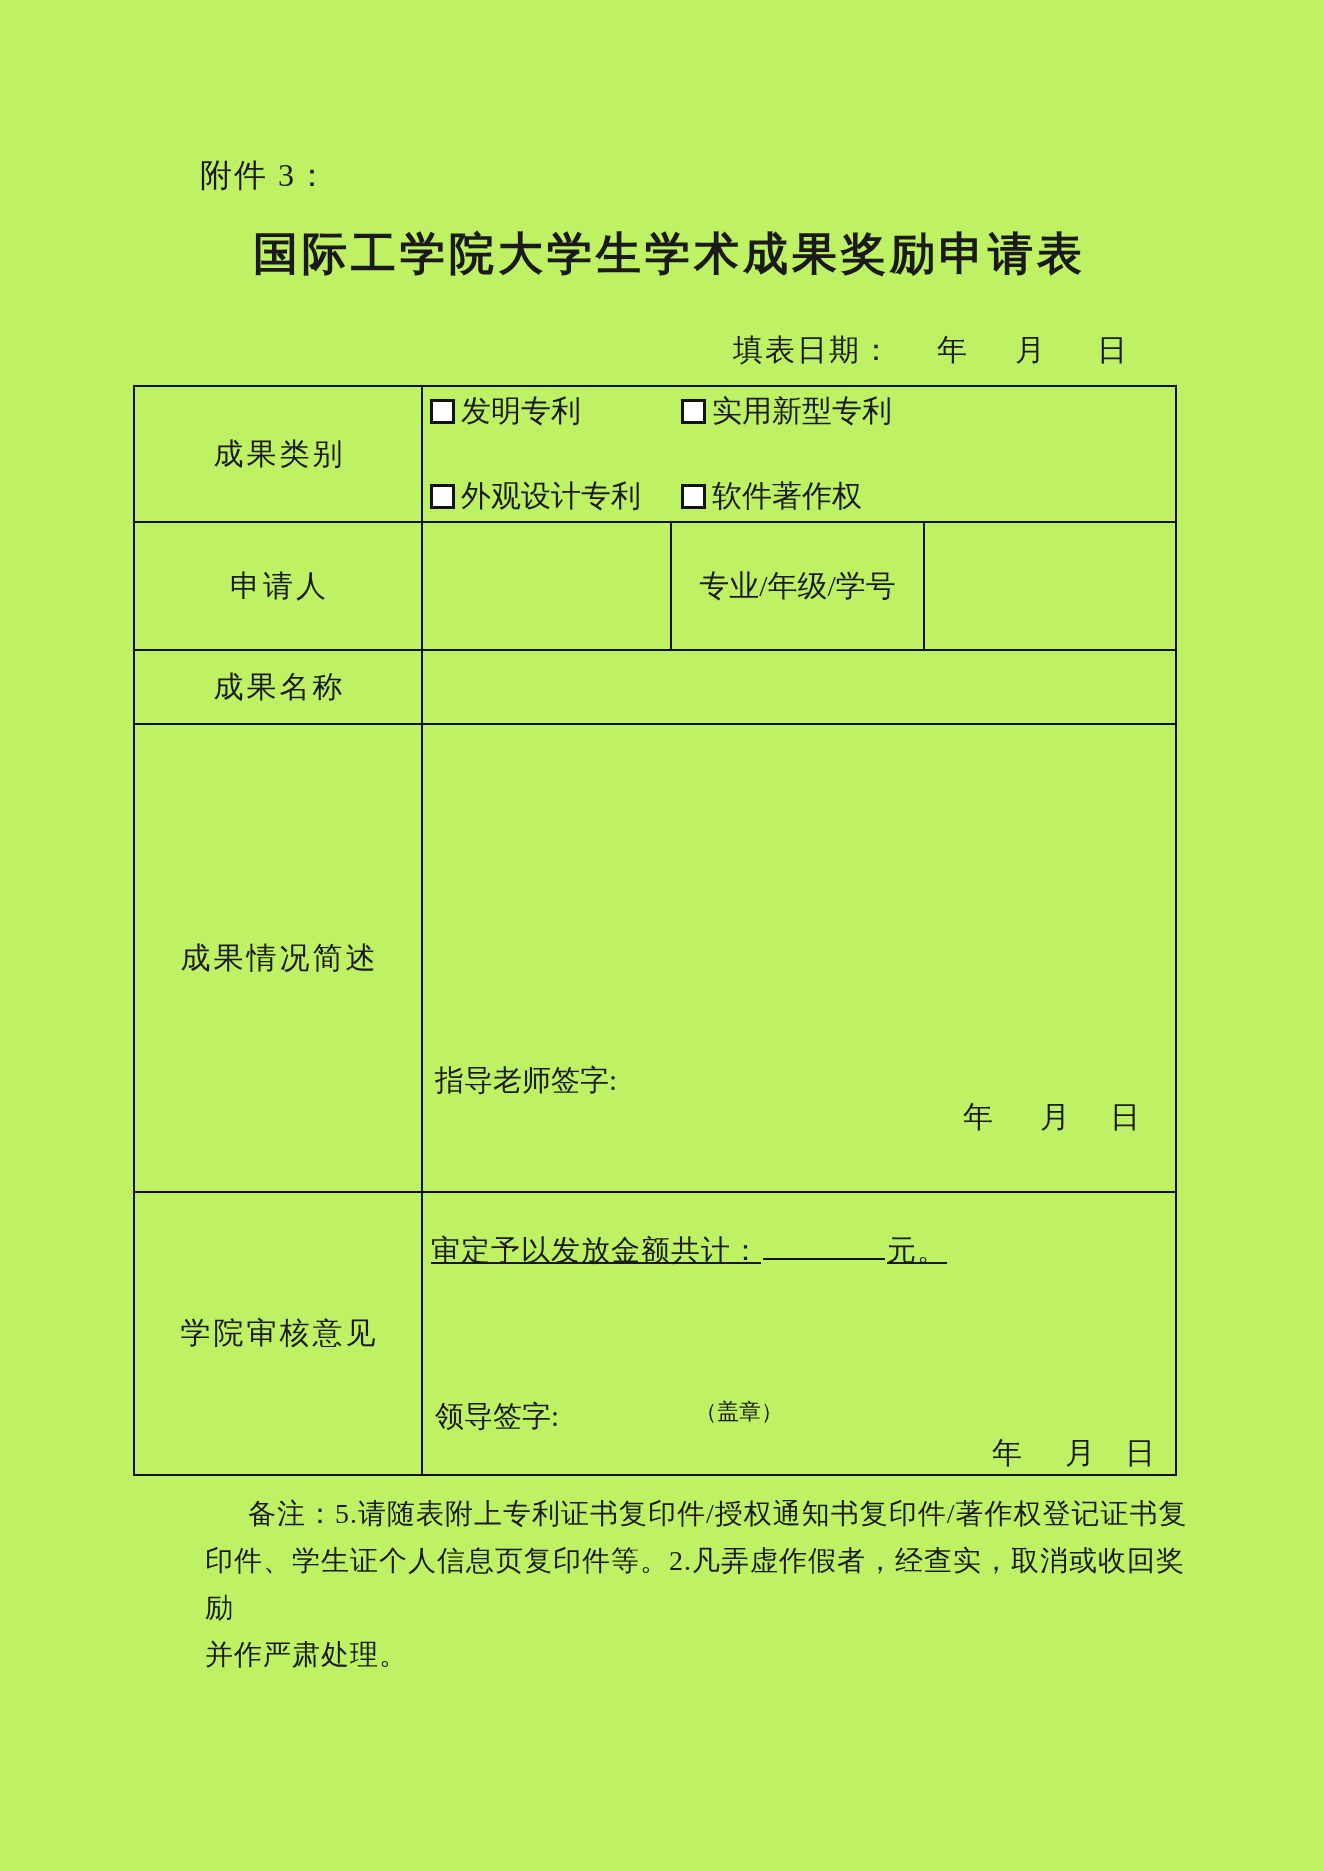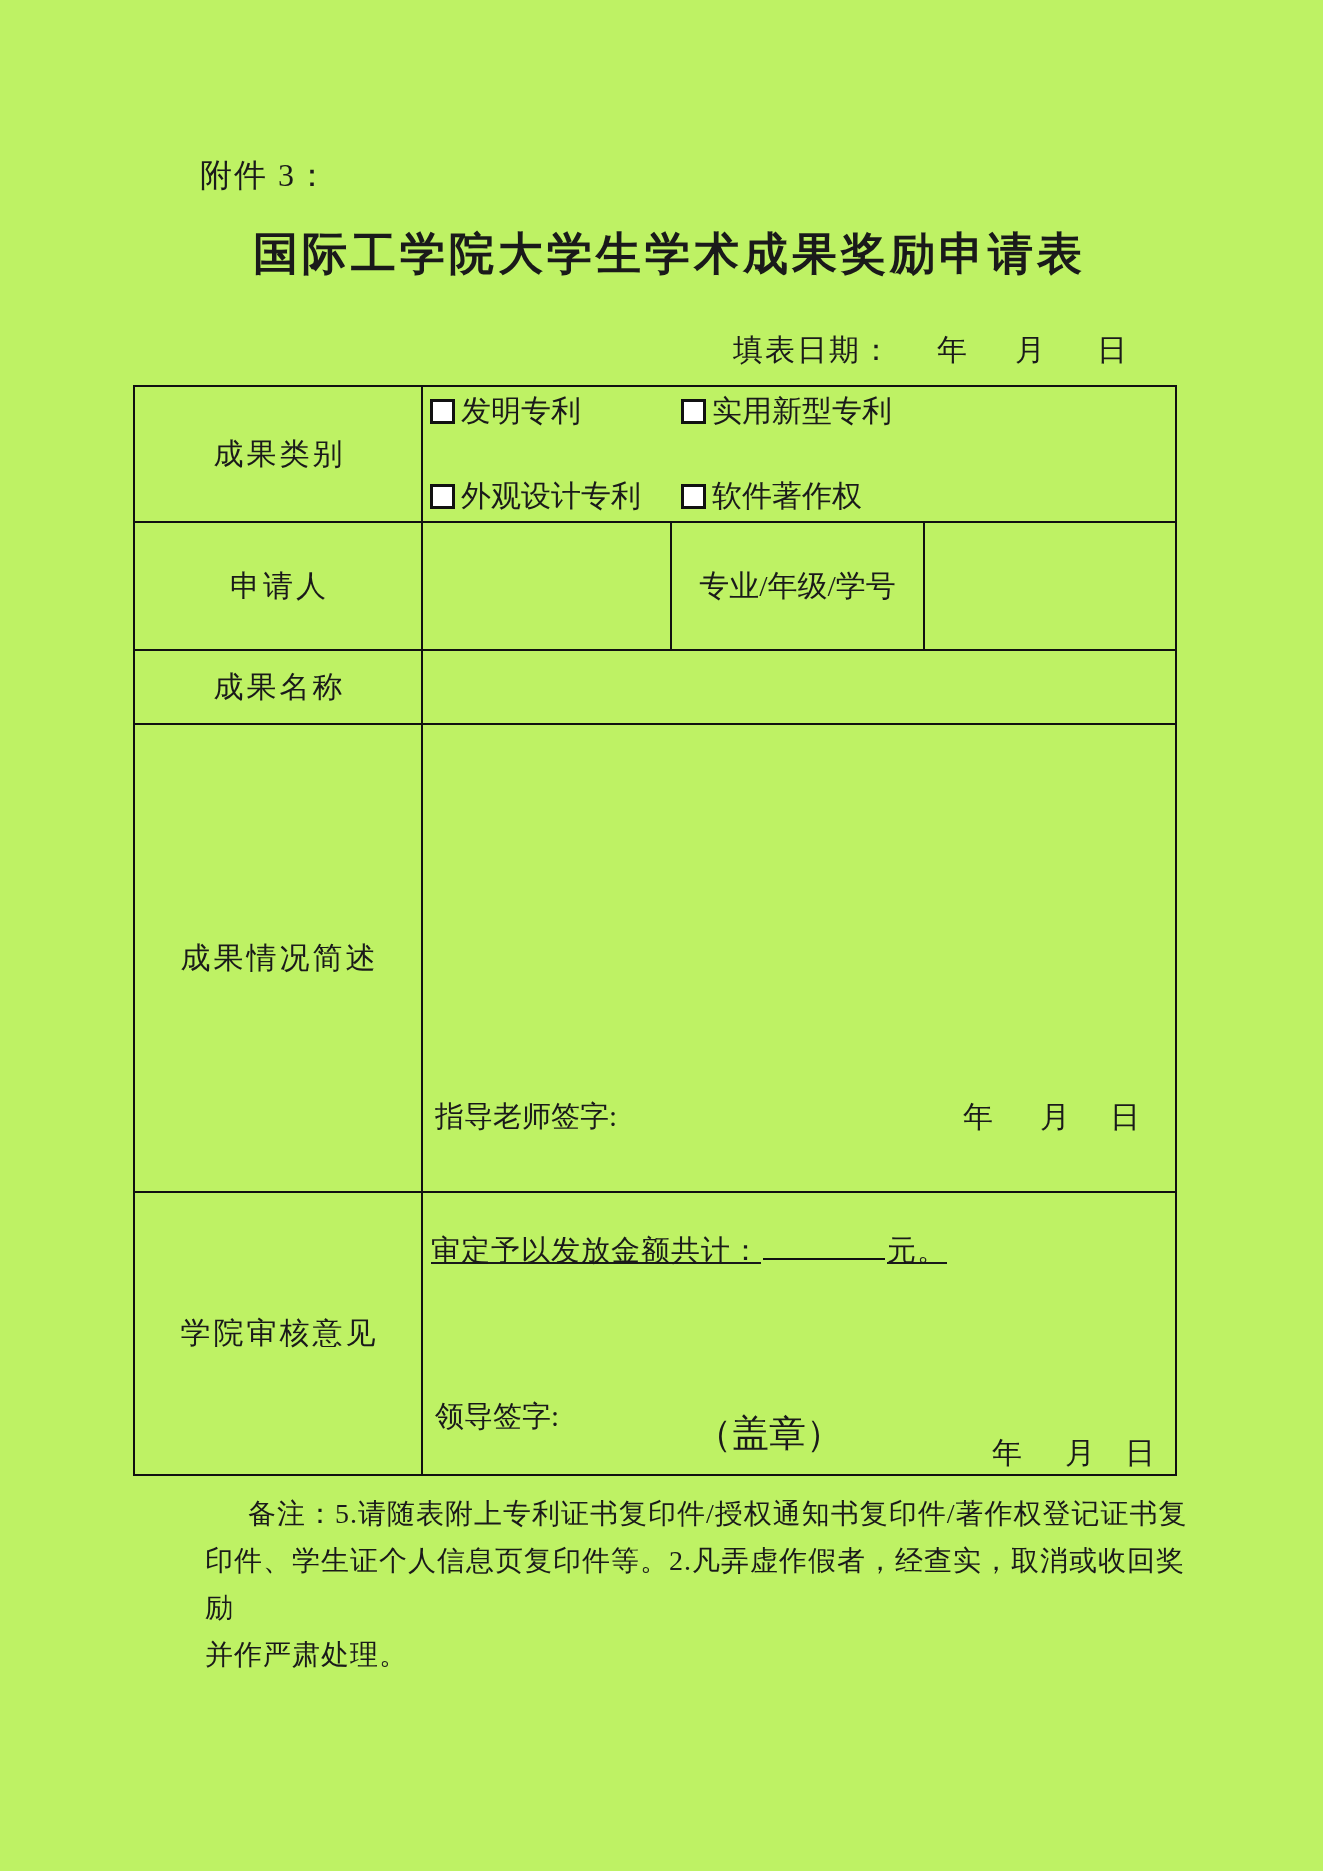--- a/index.html
+++ b/index.html
@@ -62,33 +62,33 @@
     display:inline-block;width:19px;height:19px;
     border:3px solid #111;margin-right:6px;flex:none;
     background:#fff;
   }
   .major-label{letter-spacing:0;text-indent:0;font-size:30px;}
 
   .rel{position:relative;}
   .abs{position:absolute;white-space:nowrap;}
 
   
-  .advisor{left:12px;top:336px;font-size:29px;margin-top:36px;}
+  .advisor{left:12px;top:336px;font-size:29px;}
   .y4{left:540px;top:372px;font-size:30px;}
   .m4{left:617px;top:372px;font-size:30px;}
   .d4{left:687px;top:372px;font-size:30px;}
 
   
   .amount{left:8px;top:38px;font-size:29px;letter-spacing:1px;text-decoration:underline;}
   .blank{
     display:inline-block;width:122px;height:24px;
     border-bottom:2px solid #111;margin:0 2px;vertical-align:baseline;
   }
   .leader{left:12px;top:204px;font-size:29px;}
-  .seal{left:272px;top:216px;font-size:37px;}
+  .seal{left:272px;top:204px;font-size:22px;}
   .y5{left:569px;top:240px;font-size:30px;}
   .m5{left:642px;top:240px;font-size:30px;}
   .d5{left:702px;top:240px;font-size:30px;}
 
   
   .notes{
     position:absolute;left:205px;top:1490px;width:985px;
     font-size:28px;line-height:47px;letter-spacing:1px;
   }
   .note-l1{text-indent:43px;}

